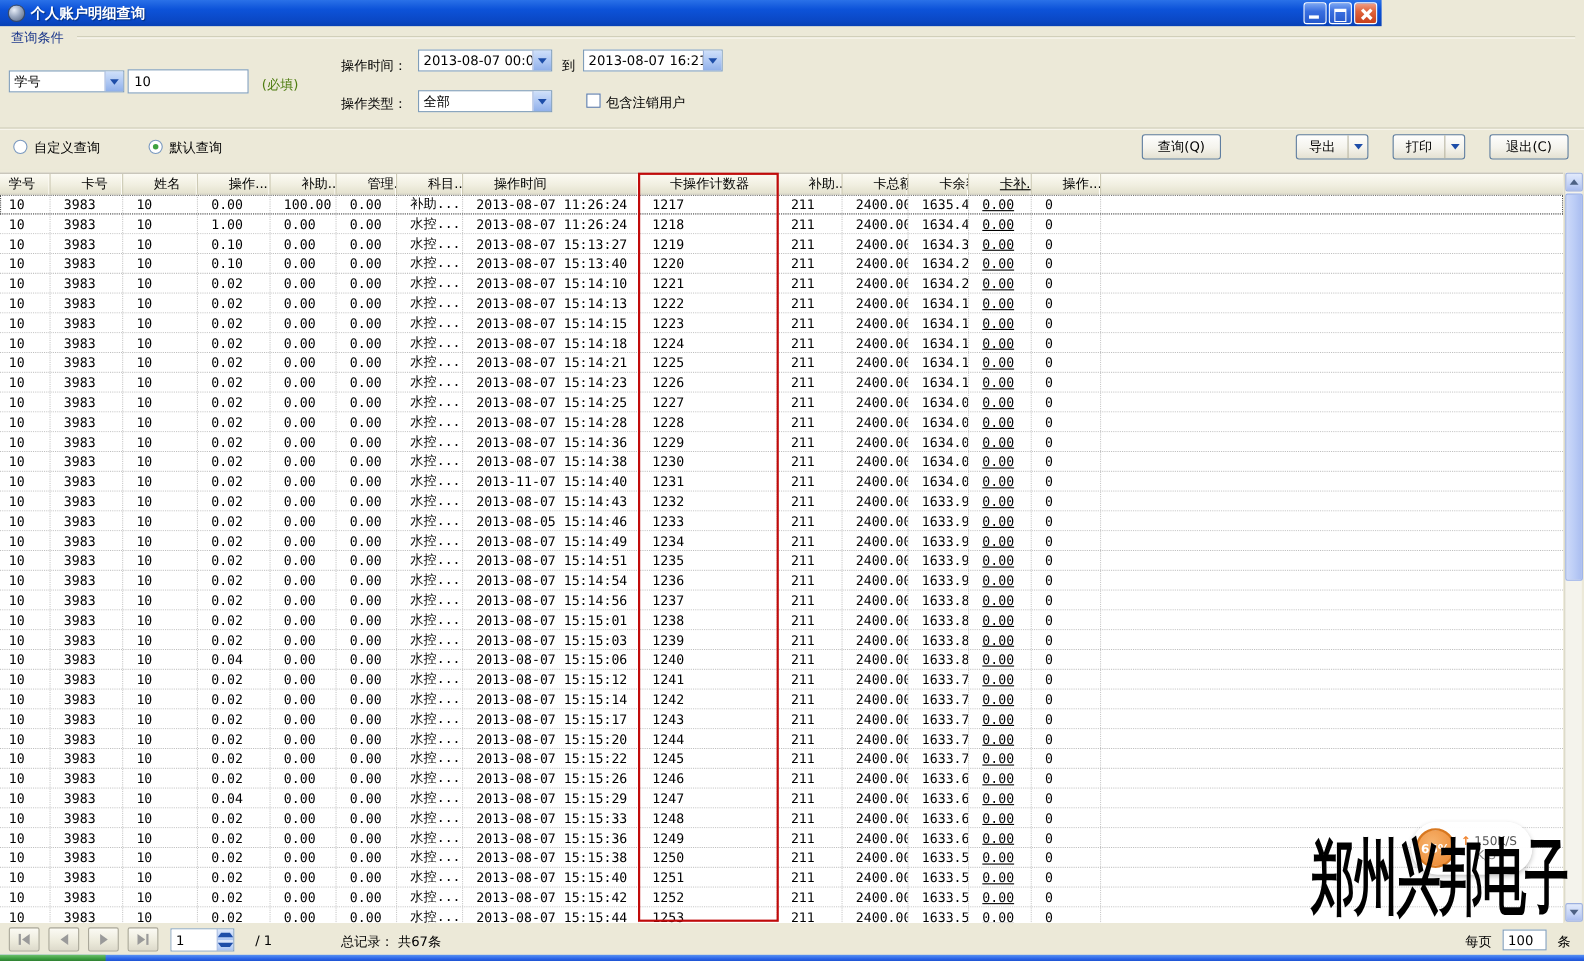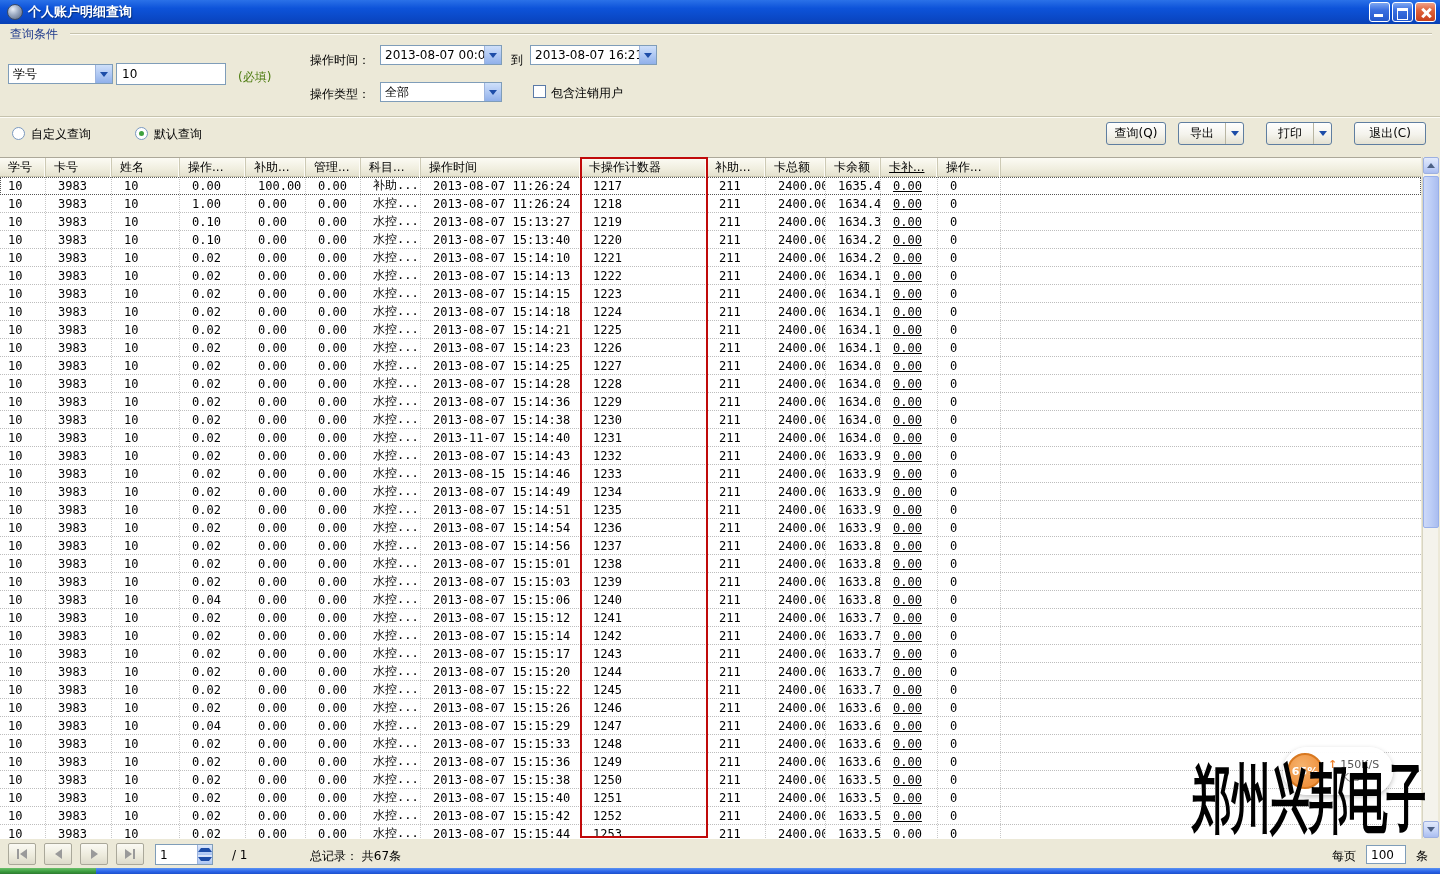--- a/index.html
+++ b/index.html
@@ -1,20 +1,20 @@
 <!DOCTYPE html>
 <html><head>
 <meta charset="utf-8">
 <style>
   * { margin:0; padding:0; box-sizing:border-box; }
   html,body { width:1440px; height:874px; overflow:hidden; }
   body { font-family:"DejaVu Sans", sans-serif; font-size:12px; background:#ece9d8; position:relative; }
 
   
-  .titlebar { position:absolute; left:0; top:0; width:1440px; height:24px;
+  .titlebar { position:absolute; left:0; top:0; width:1256px; height:24px;
     background:linear-gradient(180deg,#2a71e8 0%,#0d53d9 35%,#0a47c4 80%,#0840b4 100%);
     display:flex; align-items:center; padding:0 4px; }
   .app-icon { width:16px; height:16px; margin:0 5px 0 3px; border-radius:50%;
     background:radial-gradient(circle at 35% 30%, #e8eef8 0%, #9aa8c0 45%, #52607a 100%);
     border:1px solid #3a4a66; }
   .title-text { color:#fff; font-weight:bold; font-size:13px; text-shadow:1px 1px 1px #04307e; }
   .win-btns { margin-left:auto; display:flex; gap:2px; }
   .win-btn { width:21px; height:20px; border-radius:3px; border:1px solid #fff;
     background:linear-gradient(180deg,#7da7f2 0%,#3a6fe0 40%,#2458cc 100%); position:relative; }
   .win-btn.close { background:linear-gradient(180deg,#f0a088 0%,#e0643c 40%,#c8401c 100%); }
@@ -56,33 +56,33 @@
   
   .mode-row { position:absolute; left:0; top:118px; width:1440px; height:36px; background:#ece9d8; }
   .radio { position:absolute; width:13px; height:13px; border-radius:50%; background:#fff; border:1px solid #7a99c0; }
   .radio.sel::after { content:""; position:absolute; left:3px; top:3px; width:5px; height:5px; border-radius:50%; background:#3fa23f; }
   .r1 { left:12px; top:9px; } .r1-l { position:absolute; left:31px; top:8px; }
   .r2 { left:135px; top:9px; } .r2-l { position:absolute; left:154px; top:8px; }
 
   .xp-btn { position:absolute; height:23px; background:linear-gradient(180deg,#fefefe 0%,#f4f3ec 55%,#e4e1d2 100%);
     border:1px solid #5f7ea0; border-radius:3px; display:flex; align-items:center; justify-content:center;
     font-size:12px; color:#000; }
-  .btn-query { left:1106px; top:4px; width:60px; }
+  .btn-query { left:1038px; top:4px; width:72px; }
   .btn-export { left:1178px; top:4px; width:66px; }
   .btn-print { left:1266px; top:4px; width:66px; }
   .btn-exit { left:1354px; top:4px; width:72px; }
   .split { display:flex; align-items:center; width:100%; height:100%; }
   .split .main { flex:1; text-align:center; }
   .split .drop { width:18px; height:100%; border-left:1px solid #b8b5a2; display:flex; align-items:center; justify-content:center; }
 
   
   .grid { position:absolute; left:0; top:157px; width:1421px; height:681px; background:#fff; border-top:1px solid #aca899; }
   .thead { position:absolute; left:0; top:0; width:1421px; height:19px; display:flex;
     background:linear-gradient(180deg,#fcfbf4 0%,#f0eedf 60%,#e4e1ce 100%); border-bottom:1px solid #c6c3ae; }
-  .hcell { height:19px; padding-left:8px; display:flex; align-items:center; white-space:nowrap; overflow:hidden;
+  .hcell { height:19px; padding-left:28px; display:flex; align-items:center; white-space:nowrap; overflow:hidden;
     border-right:1px solid #cdcab5; box-shadow:inset -1px 0 0 #fdfcf6; font-size:12px; }
   .hcell.c0 { padding-left:8px; }
   .hfill { flex:1; }
   .tbody { position:absolute; left:0; top:19px; width:1421px; height:662px; overflow:hidden; }
   .trow { width:1421px; height:18px; display:flex; border-bottom:1px dotted #bdbdbd; background:#fff; }
   .trow.selected { outline:1px dotted #555; outline-offset:-1px; }
   .tcell { height:17px; padding-left:12px; display:flex; align-items:center; white-space:nowrap; overflow:hidden;
     border-right:1px dotted #c8c8c8; font-family:"DejaVu Sans Mono", monospace; font-size:12px; color:#000; }
   .tcell.c0 { padding-left:8px; }
   .c0{width:46px;} .c1{width:66px;} .c2{width:68px;} .c3{width:66px;} .c4{width:60px;} .c5{width:55px;}
@@ -494,21 +494,21 @@
         <div class="tcell c13">0</div>
       </div>
       <div class="trow">
         <div class="tcell c0">10</div>
         <div class="tcell c1">3983</div>
         <div class="tcell c2">10</div>
         <div class="tcell c3">0.02</div>
         <div class="tcell c4">0.00</div>
         <div class="tcell c5">0.00</div>
         <div class="tcell c6">水控...</div>
-        <div class="tcell c7">2013-08-15 15:14:46</div>
+        <div class="tcell c7">2013-08-05 15:14:46</div>
         <div class="tcell c8">1233</div>
         <div class="tcell c9">211</div>
         <div class="tcell c10">2400.00</div>
         <div class="tcell c11">1633.96</div>
         <div class="tcell c12">0.00</div>
         <div class="tcell c13">0</div>
       </div>
       <div class="trow">
         <div class="tcell c0">10</div>
         <div class="tcell c1">3983</div>

